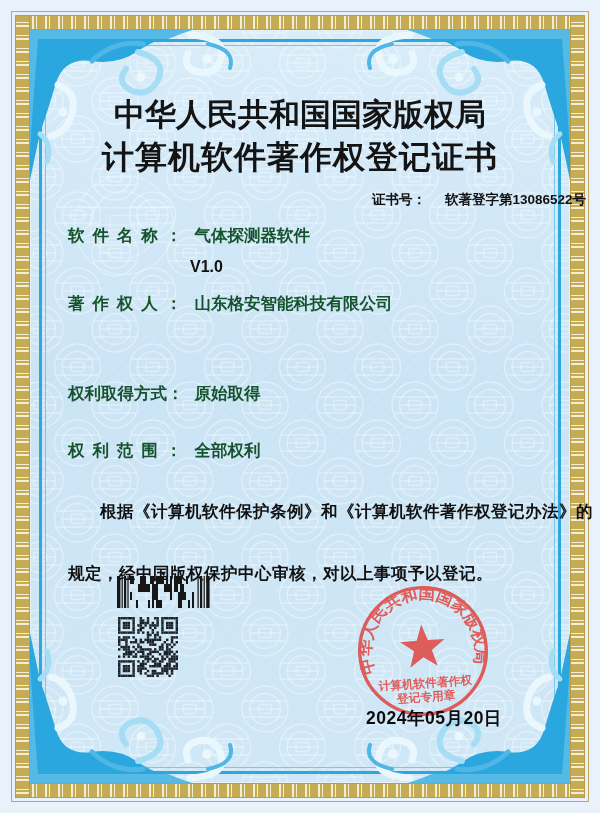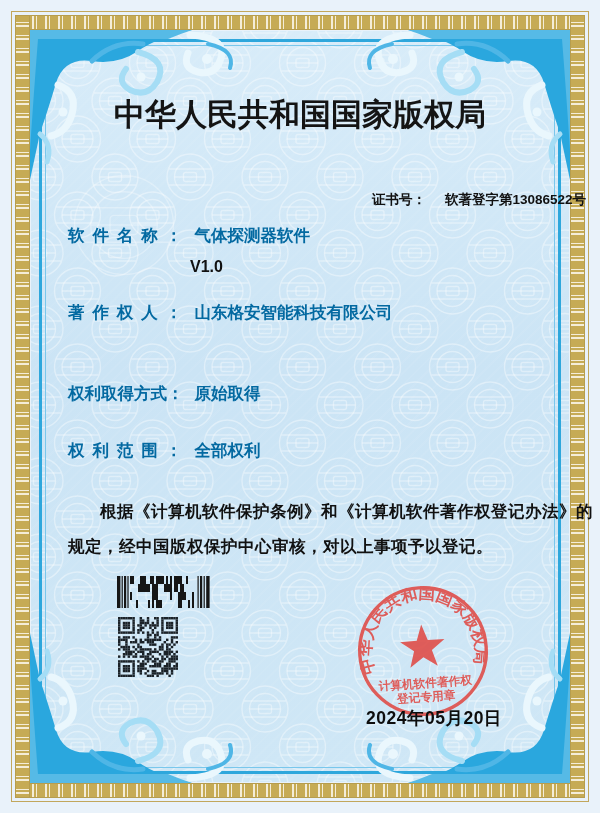--- a/index.html
+++ b/index.html
@@ -31,27 +31,27 @@
   .orn-tr{right:30px;top:30px;transform:scaleX(-1);}
   .orn-bl{left:30px;bottom:30px;transform:scaleY(-1);}
   .orn-br{right:30px;bottom:30px;transform:scale(-1,-1);}
   
   .title{position:absolute;left:0;right:0;text-align:center;color:#141414;
     font-family:"Liberation Serif","DejaVu Serif",serif;font-weight:900;}
   .title1{top:94px;font-size:31px;letter-spacing:0px;}
   .title2{top:136px;font-size:32px;letter-spacing:1px;}
   .certno{position:absolute;top:191px;left:372px;font-size:13.5px;font-weight:bold;color:#111;
     display:flex;gap:19px;white-space:nowrap;}
-  .frow{position:absolute;left:68px;font-size:16.5px;font-weight:bold;color:#0369a1;white-space:nowrap;}
+  .frow{position:absolute;left:68px;font-size:16.5px;font-weight:bold;color:#14532d;white-space:nowrap;}
   .flabel{display:inline-block;width:114px;text-align:justify;text-align-last:justify;vertical-align:top;}
   .fvalue{margin-left:8px;}
   .fversion{position:absolute;left:190px;font-size:16px;font-weight:bold;color:#111;}
   .stline{position:absolute;font-size:16.5px;font-weight:bold;color:#111;white-space:nowrap;letter-spacing:0.5px;}
   .st1{left:100px;top:501px;}
-  .st2{left:68px;top:536px;}
+  .st2{left:68px;top:563px;}
   .date{position:absolute;left:366px;top:706px;font-size:17.5px;font-weight:bold;color:#0d0d0d;letter-spacing:0.5px;}
   
   .barcode{position:absolute;left:117px;top:576px;width:93px;height:32px;}
   .qrcode{position:absolute;left:118px;top:617px;width:60px;height:60px;}
   .seal{position:absolute;left:356px;top:584px;width:134px;height:134px;transform:rotate(-4deg);opacity:.88;}
 </style>
 </head>
 <body>
 
 <div class="page">
@@ -1132,33 +1132,34 @@
     <path d="M28,55 Q48,62 42,84 Q37,102 21,106" fill="none" stroke="#eaf7fd" stroke-width="7" stroke-linecap="round"></path>
     <path d="M62,31 Q84,10 113,14" fill="none" stroke="#4fb6e6" stroke-width="5" stroke-linecap="round"></path>
     <path d="M10,104 Q23,115 17,132" fill="none" stroke="#a5ddf5" stroke-width="5" stroke-linecap="round"></path>
     <path d="M178,14 Q206,20 200,38" fill="none" stroke="#4fb6e6" stroke-width="4" stroke-linecap="round"></path>
     <circle cx="177" cy="29" r="5" fill="#eaf7fd"></circle>
         <circle cx="111" cy="47" r="4.5" fill="#eaf7fd"></circle>
         <circle cx="33" cy="82" r="4.5" fill="#eaf7fd"></circle>
   </svg></div>
 
   <div class="title title1">中华人民共和国国家版权局</div>
+  <div class="title title2">计算机软件著作权登记证书</div>
 
   <div class="certno">
     <span>证书号：</span>
     <span>软著登字第13086522号</span>
   </div>
 
   <div class="frow" style="top:225px">
     <span class="flabel">软件名称：</span>
     <span class="fvalue">气体探测器软件</span>
   </div>
   <div class="fversion" style="top:258px">V1.0</div>
 
-  <div class="frow" style="top:302px">
+  <div class="frow" style="top:293px">
     <span class="flabel">著作权人：</span>
     <span class="fvalue">山东格安智能科技有限公司</span>
   </div>
 
   <div class="frow" style="top:383px">
     <span class="flabel">权利取得方式：</span>
     <span class="fvalue">原始取得</span>
   </div>
 
   <div class="frow" style="top:440px">

